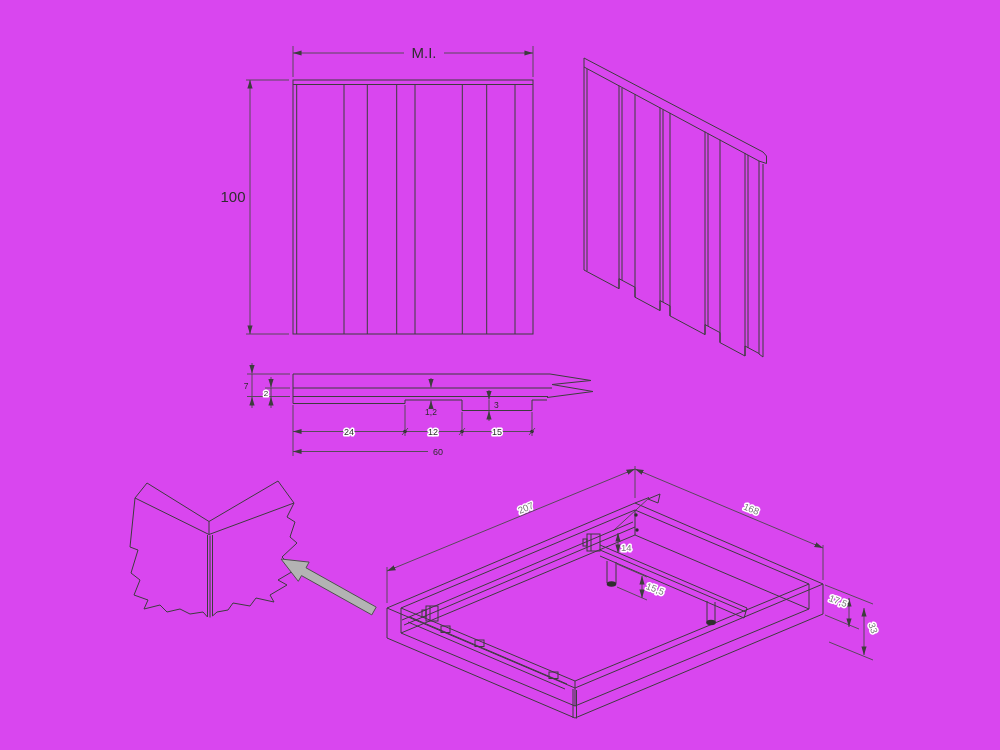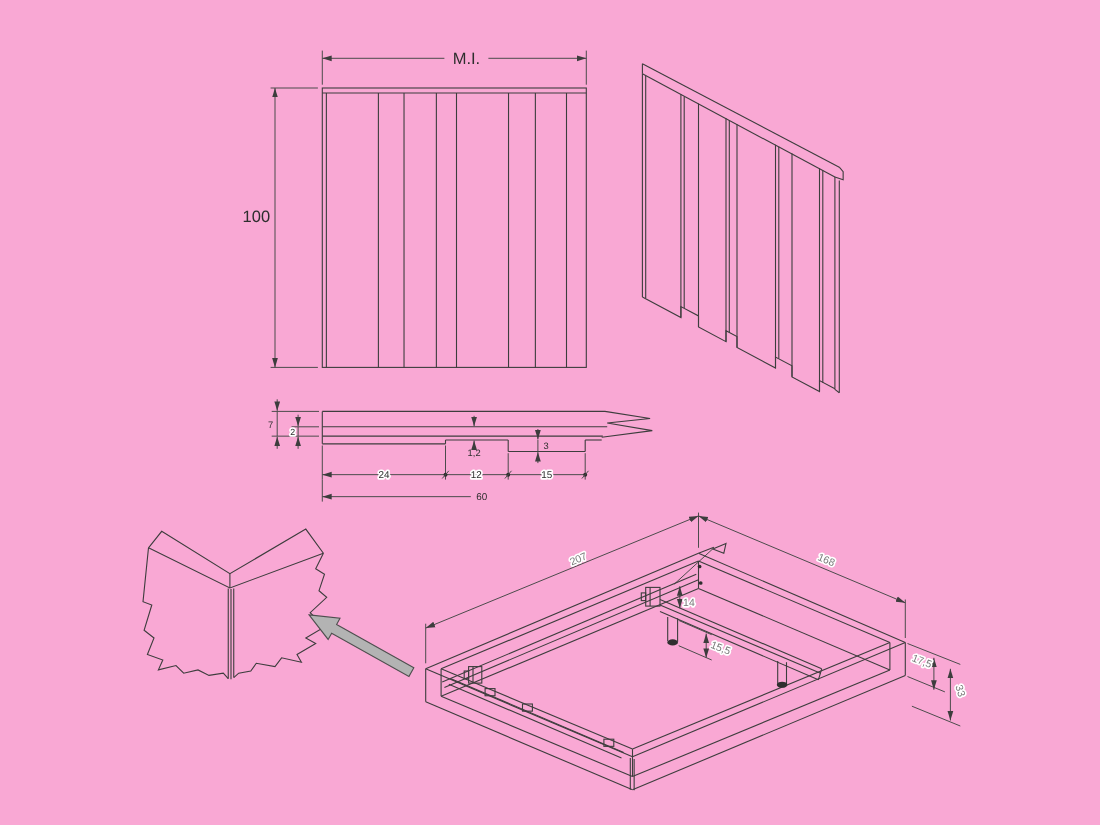--- a/index.html
+++ b/index.html
@@ -1,16 +1,16 @@
 <!DOCTYPE html>
 <html><head>
 <meta charset="utf-8">
 <style>
   html,body{margin:0;padding:0;background:#ffffff;}
-  .page{width:1000px;height:750px;background:#f9a8d4;position:relative;font-family:"Liberation Sans",sans-serif;}
+  .page{width:1000px;height:750px;background:#d946ef;position:relative;font-family:"Liberation Sans",sans-serif;}
   svg{display:block;}
   .ln{stroke:#3d3d3d;stroke-width:1;fill:none;stroke-linecap:butt;stroke-linejoin:miter;}
   .dim{stroke:#4a4a4a;stroke-width:0.9;fill:none;}
   .txt{fill:#2e2e2e;font-family:"Liberation Sans",sans-serif;}
   .txt-big{font-size:15px;}
   .txt-sm{font-size:8.5px;}
   .txt-md{font-size:9px;}
   .gdim{fill:#7a7a7a;font-size:9.5px;font-family:"Liberation Sans",sans-serif;}
   .halo{paint-order:stroke;stroke:#ffffff;stroke-width:3px;stroke-linejoin:round;}
   .dotl{fill:#2e2e2e;}

